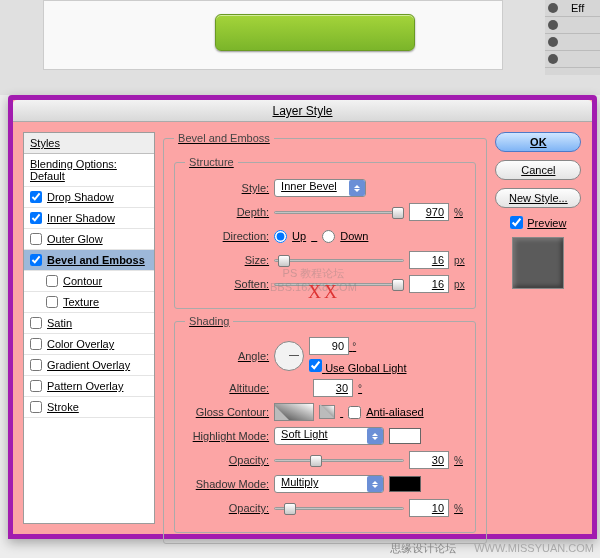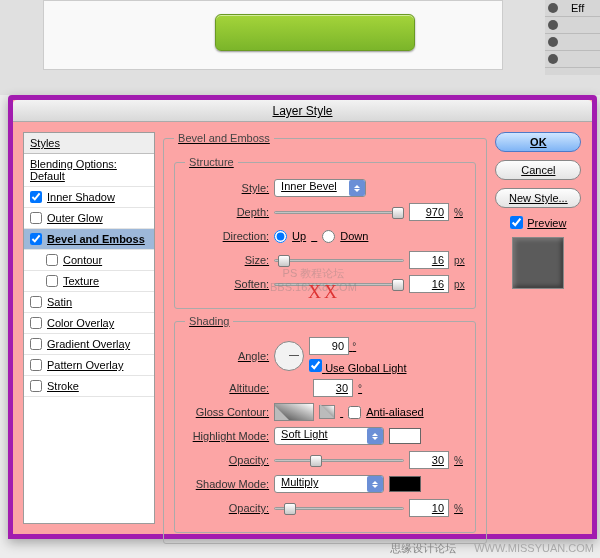--- a/index.html
+++ b/index.html
@@ -94,20 +94,24 @@
   <div class="titlebar">Layer Style</div>
   <div class="dlg-body">
 
     <div class="styles-list">
       <div class="hdr">Styles</div>
       <div class="row">
           <span>Blending Options: Default</span>
         </div>
       <div class="row">
           <input type="checkbox" checked="" style="">
+          <span>Drop Shadow</span>
+        </div>
+      <div class="row">
+          <input type="checkbox" checked="" style="">
           <span>Inner Shadow</span>
         </div>
       <div class="row">
           <input type="checkbox" style="">
           <span>Outer Glow</span>
         </div>
       <div class="row sel">
           <input type="checkbox" checked="" style="">
           <span>Bevel and Emboss</span>
         </div>

